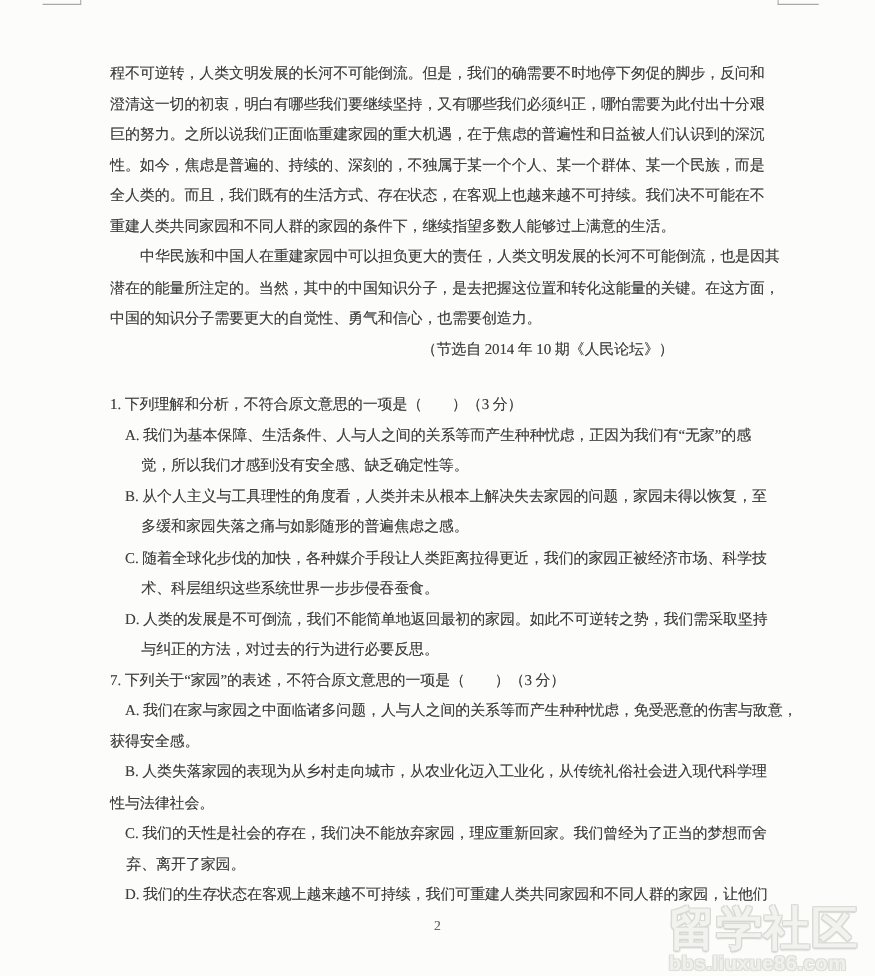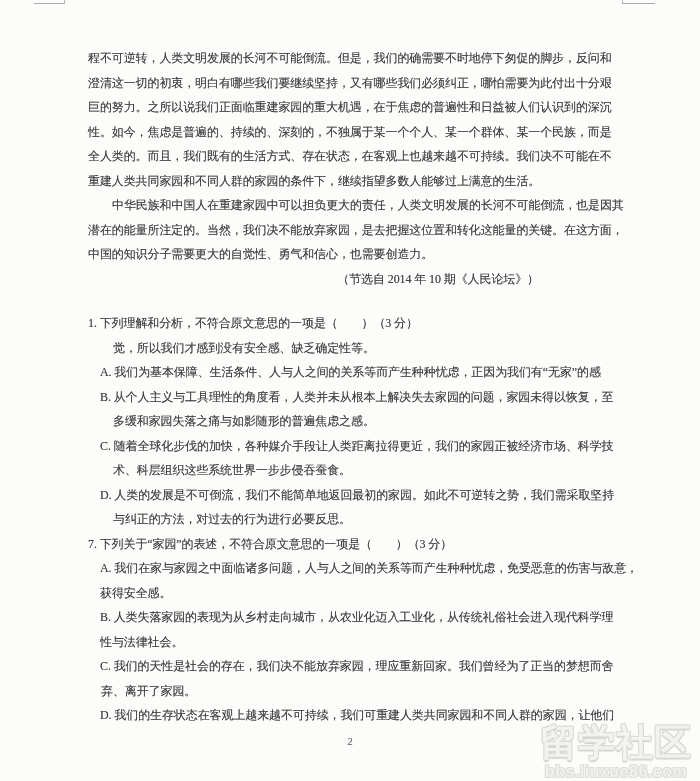--- a/index.html
+++ b/index.html
@@ -28,40 +28,40 @@
     line-height: 24.5px;
     letter-spacing: -0.1px;
     text-shadow: 0 0 0.5px rgba(70,70,70,0.55);
   }
   .line { white-space: nowrap; }
   .indent-2em { text-indent: 24px; }
   .attribution { text-align: right; padding-right: 76px; }
   .stem-gap { margin-top: 20px; }
   .opt  { padding-left: 12px; }   
   .cont { padding-left: 25px; }   
-  .flush { padding-left: 0; margin-left: 12px; }     
+  .flush { padding-left: 0; }     
   .half { padding-left: 13px; }   
 
   .page-number {
     position: absolute;
     left: 0;
     top: 735px;
     width: 100%;
     text-align: center;
     font-size: 11px;
     color: #6a6a6a;
     text-shadow: 0 0 0.5px rgba(90,90,90,0.5);
   }
 
   .watermark {
     position: absolute;
     right: 3px;
     bottom: 0px;
     width: 162px;
-    text-align: center;
+    text-align: left;
     font-family: "Liberation Sans", "DejaVu Sans", sans-serif;
     user-select: none;
   }
   .wm-title {
     font-size: 37px;
     font-weight: 900;
     letter-spacing: 1px;
     color: #f2f2ef;
     text-shadow:
       1px 1px 0 #d9d9d5, -1px -1px 0 #d9d9d5,
@@ -94,30 +94,30 @@
       <div class="line">程不可逆转，人类文明发展的长河不可能倒流。但是，我们的确需要不时地停下匆促的脚步，反问和</div>
       <div class="line">澄清这一切的初衷，明白有哪些我们要继续坚持，又有哪些我们必须纠正，哪怕需要为此付出十分艰</div>
       <div class="line">巨的努力。之所以说我们正面临重建家园的重大机遇，在于焦虑的普遍性和日益被人们认识到的深沉</div>
       <div class="line">性。如今，焦虑是普遍的、持续的、深刻的，不独属于某一个个人、某一个群体、某一个民族，而是</div>
       <div class="line">全人类的。而且，我们既有的生活方式、存在状态，在客观上也越来越不可持续。我们决不可能在不</div>
       <div class="line">重建人类共同家园和不同人群的家园的条件下，继续指望多数人能够过上满意的生活。</div>
     </div>
 
     <div>
       <div class="line indent-2em">中华民族和中国人在重建家园中可以担负更大的责任，人类文明发展的长河不可能倒流，也是因其</div>
-      <div class="line">潜在的能量所注定的。当然，我们决不能放弃家园，是去把握这位置和转化这能量的关键。在这方面，</div>
+      <div class="line">潜在的能量所注定的。当然，其中的中国知识分子，是去把握这位置和转化这能量的关键。在这方面，</div>
       <div class="line">中国的知识分子需要更大的自觉性、勇气和信心，也需要创造力。</div>
     </div>
 
     <div class="line attribution">（节选自 2014 年 10 期《人民论坛》）</div>
 
     <div>
       <div class="line stem-gap">1. 下列理解和分析，不符合原文意思的一项是（　　）（3 分）</div>
+      <div class="line opt">A. 我们为基本保障、生活条件、人与人之间的关系等而产生种种忧虑，正因为我们有“无家”的感</div>
       <div class="line cont">觉，所以我们才感到没有安全感、缺乏确定性等。</div>
-      <div class="line opt">A. 我们为基本保障、生活条件、人与人之间的关系等而产生种种忧虑，正因为我们有“无家”的感</div>
       <div class="line opt">B. 从个人主义与工具理性的角度看，人类并未从根本上解决失去家园的问题，家园未得以恢复，至</div>
       <div class="line cont">多缓和家园失落之痛与如影随形的普遍焦虑之感。</div>
       <div class="line opt">C. 随着全球化步伐的加快，各种媒介手段让人类距离拉得更近，我们的家园正被经济市场、科学技</div>
       <div class="line cont">术、科层组织这些系统世界一步步侵吞蚕食。</div>
       <div class="line opt">D. 人类的发展是不可倒流，我们不能简单地返回最初的家园。如此不可逆转之势，我们需采取坚持</div>
       <div class="line cont">与纠正的方法，对过去的行为进行必要反思。</div>
     </div>
 
     <div>
       <div class="line">7. 下列关于“家园”的表述，不符合原文意思的一项是（　　）（3 分）</div>

